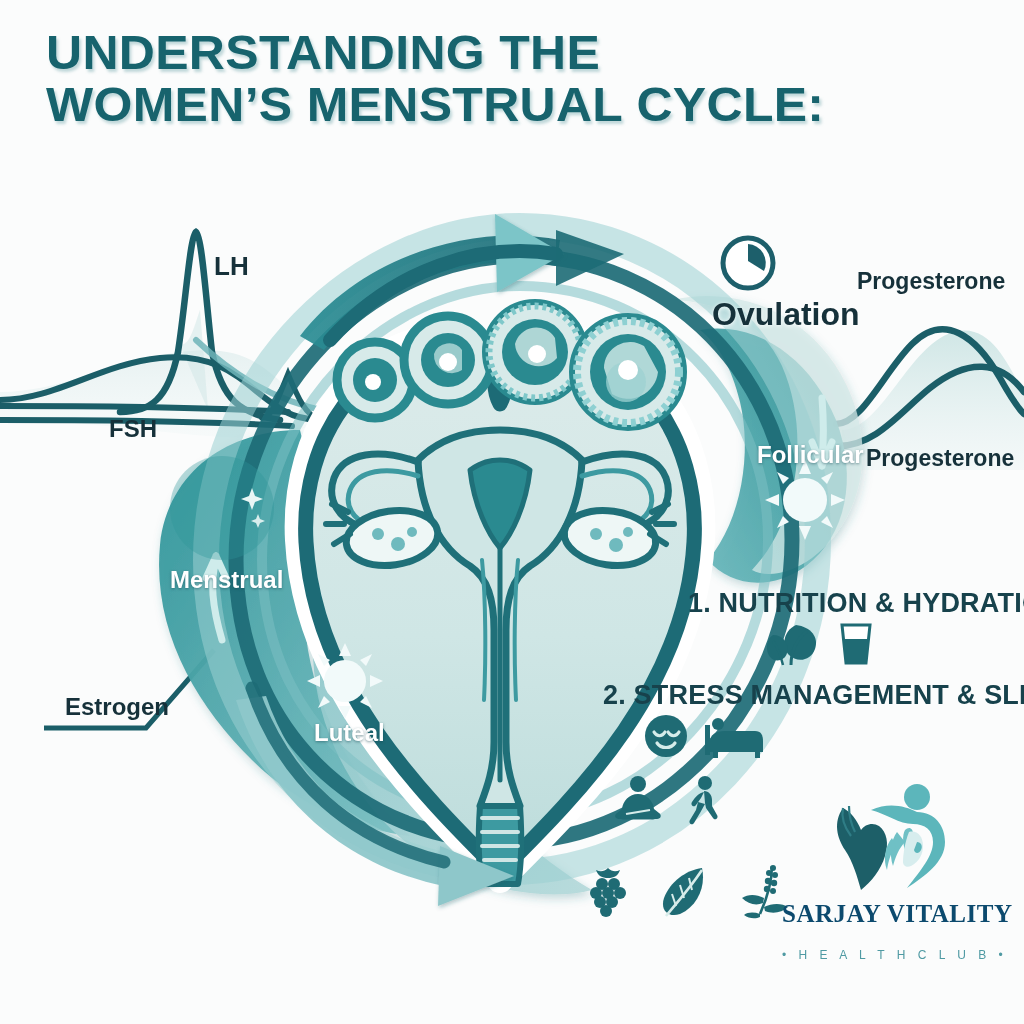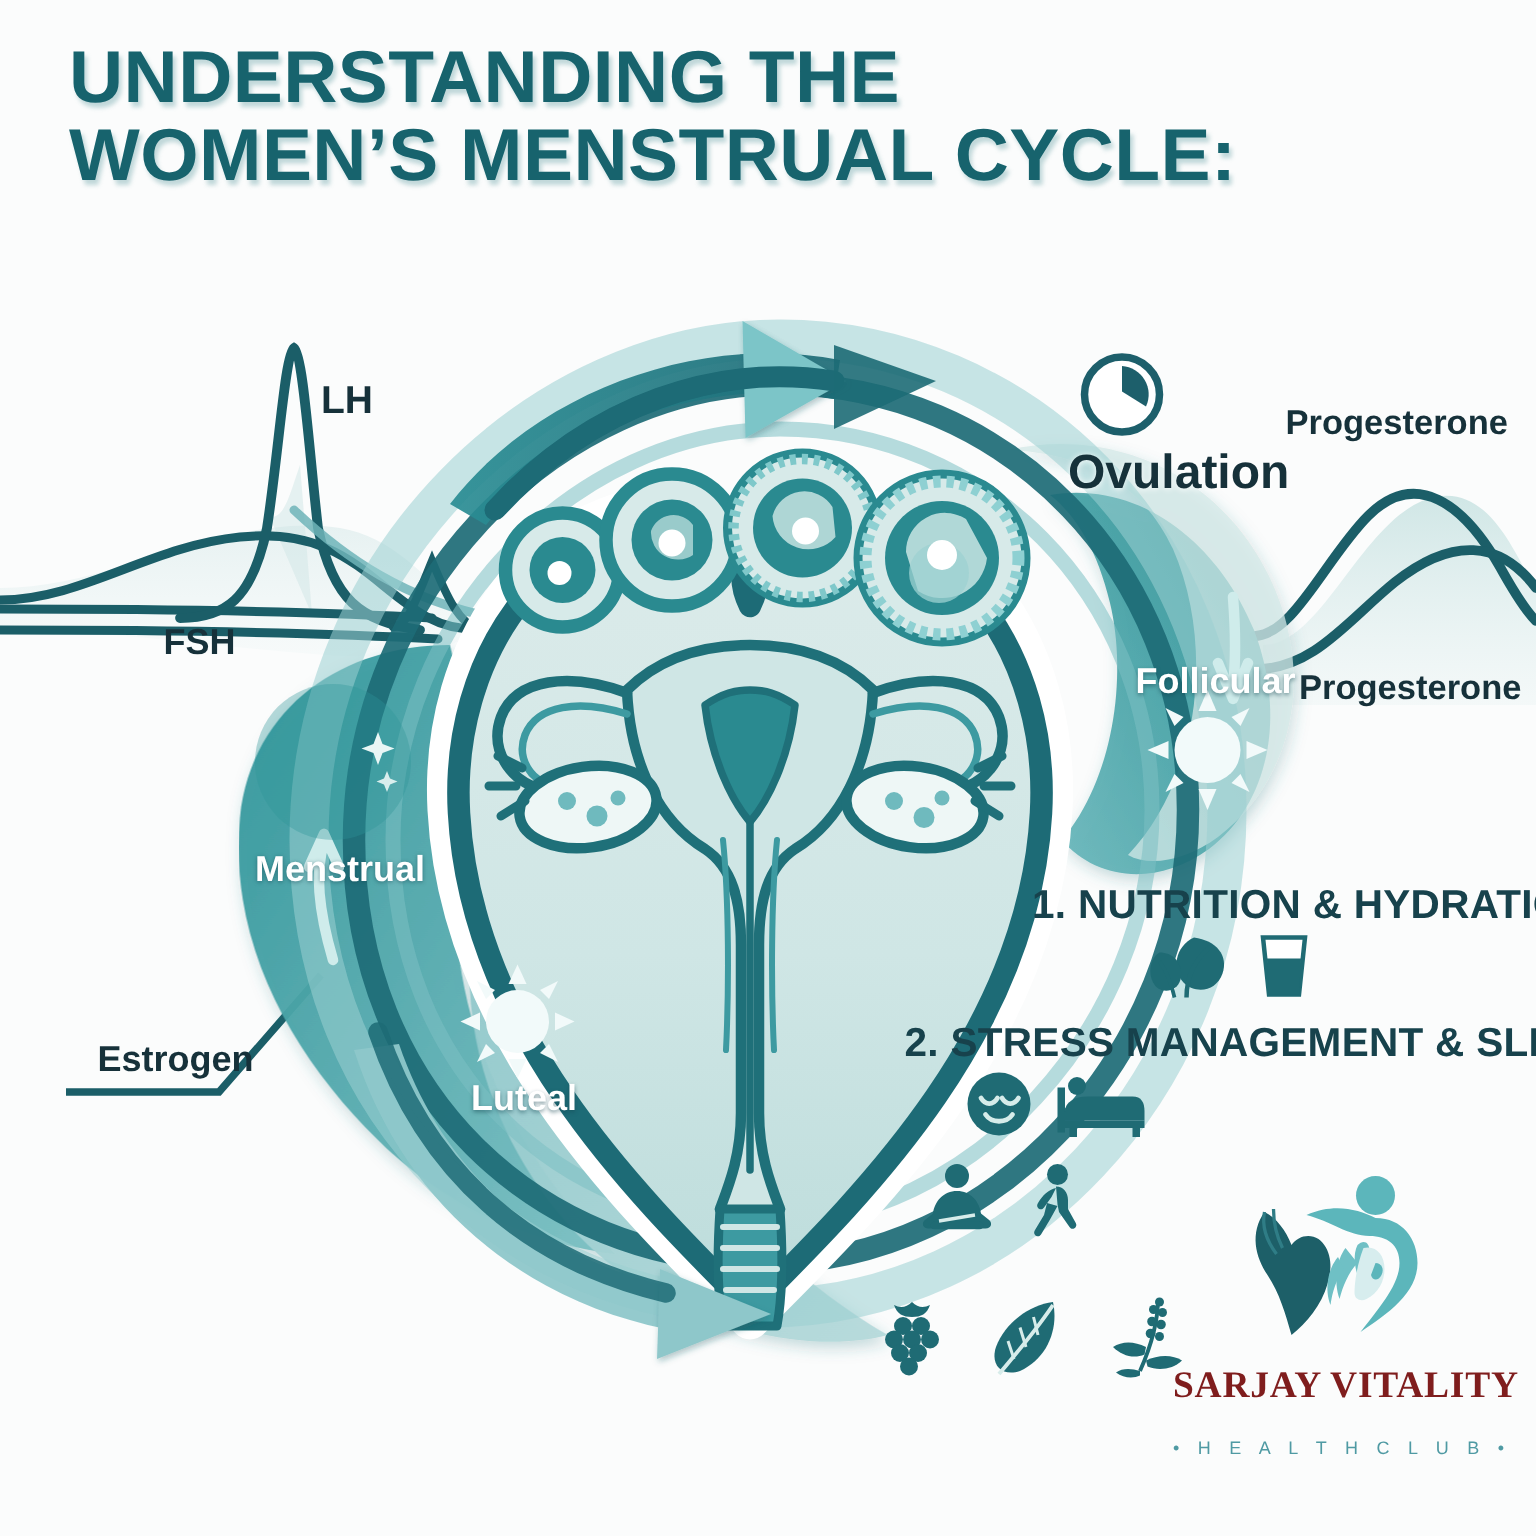--- a/index.html
+++ b/index.html
@@ -66,22 +66,22 @@
   #tip2 .tip-icons{margin-left:40px;}
   #tip3{left:44px;top:185px;}
   #tip3 .tip-icons{margin-left:60px;}
   #tip4{left:17px;top:272px;}
   #tip4 .tip-icons{margin-left:60px;gap:24px;}
 
   
   .logo{position:absolute;left:782px;top:784px;width:220px;text-align:center;}
   .logo-name{
     font-family:"Liberation Serif",serif;
-    font-weight:bold;font-size:25px;color:#7f1d1d;letter-spacing:.5px;
-    margin-top:18px;white-space:nowrap;
+    font-weight:bold;font-size:25px;color:#0c4a6e;letter-spacing:.5px;
+    margin-top:8px;white-space:nowrap;
   }
   .logo-sub{
     font-family:"Liberation Sans",sans-serif;
     font-size:12px;color:#4f9aa3;letter-spacing:4.5px;margin-top:20px;
     white-space:nowrap;
   }
 </style>
 </head>
 <body>
 

